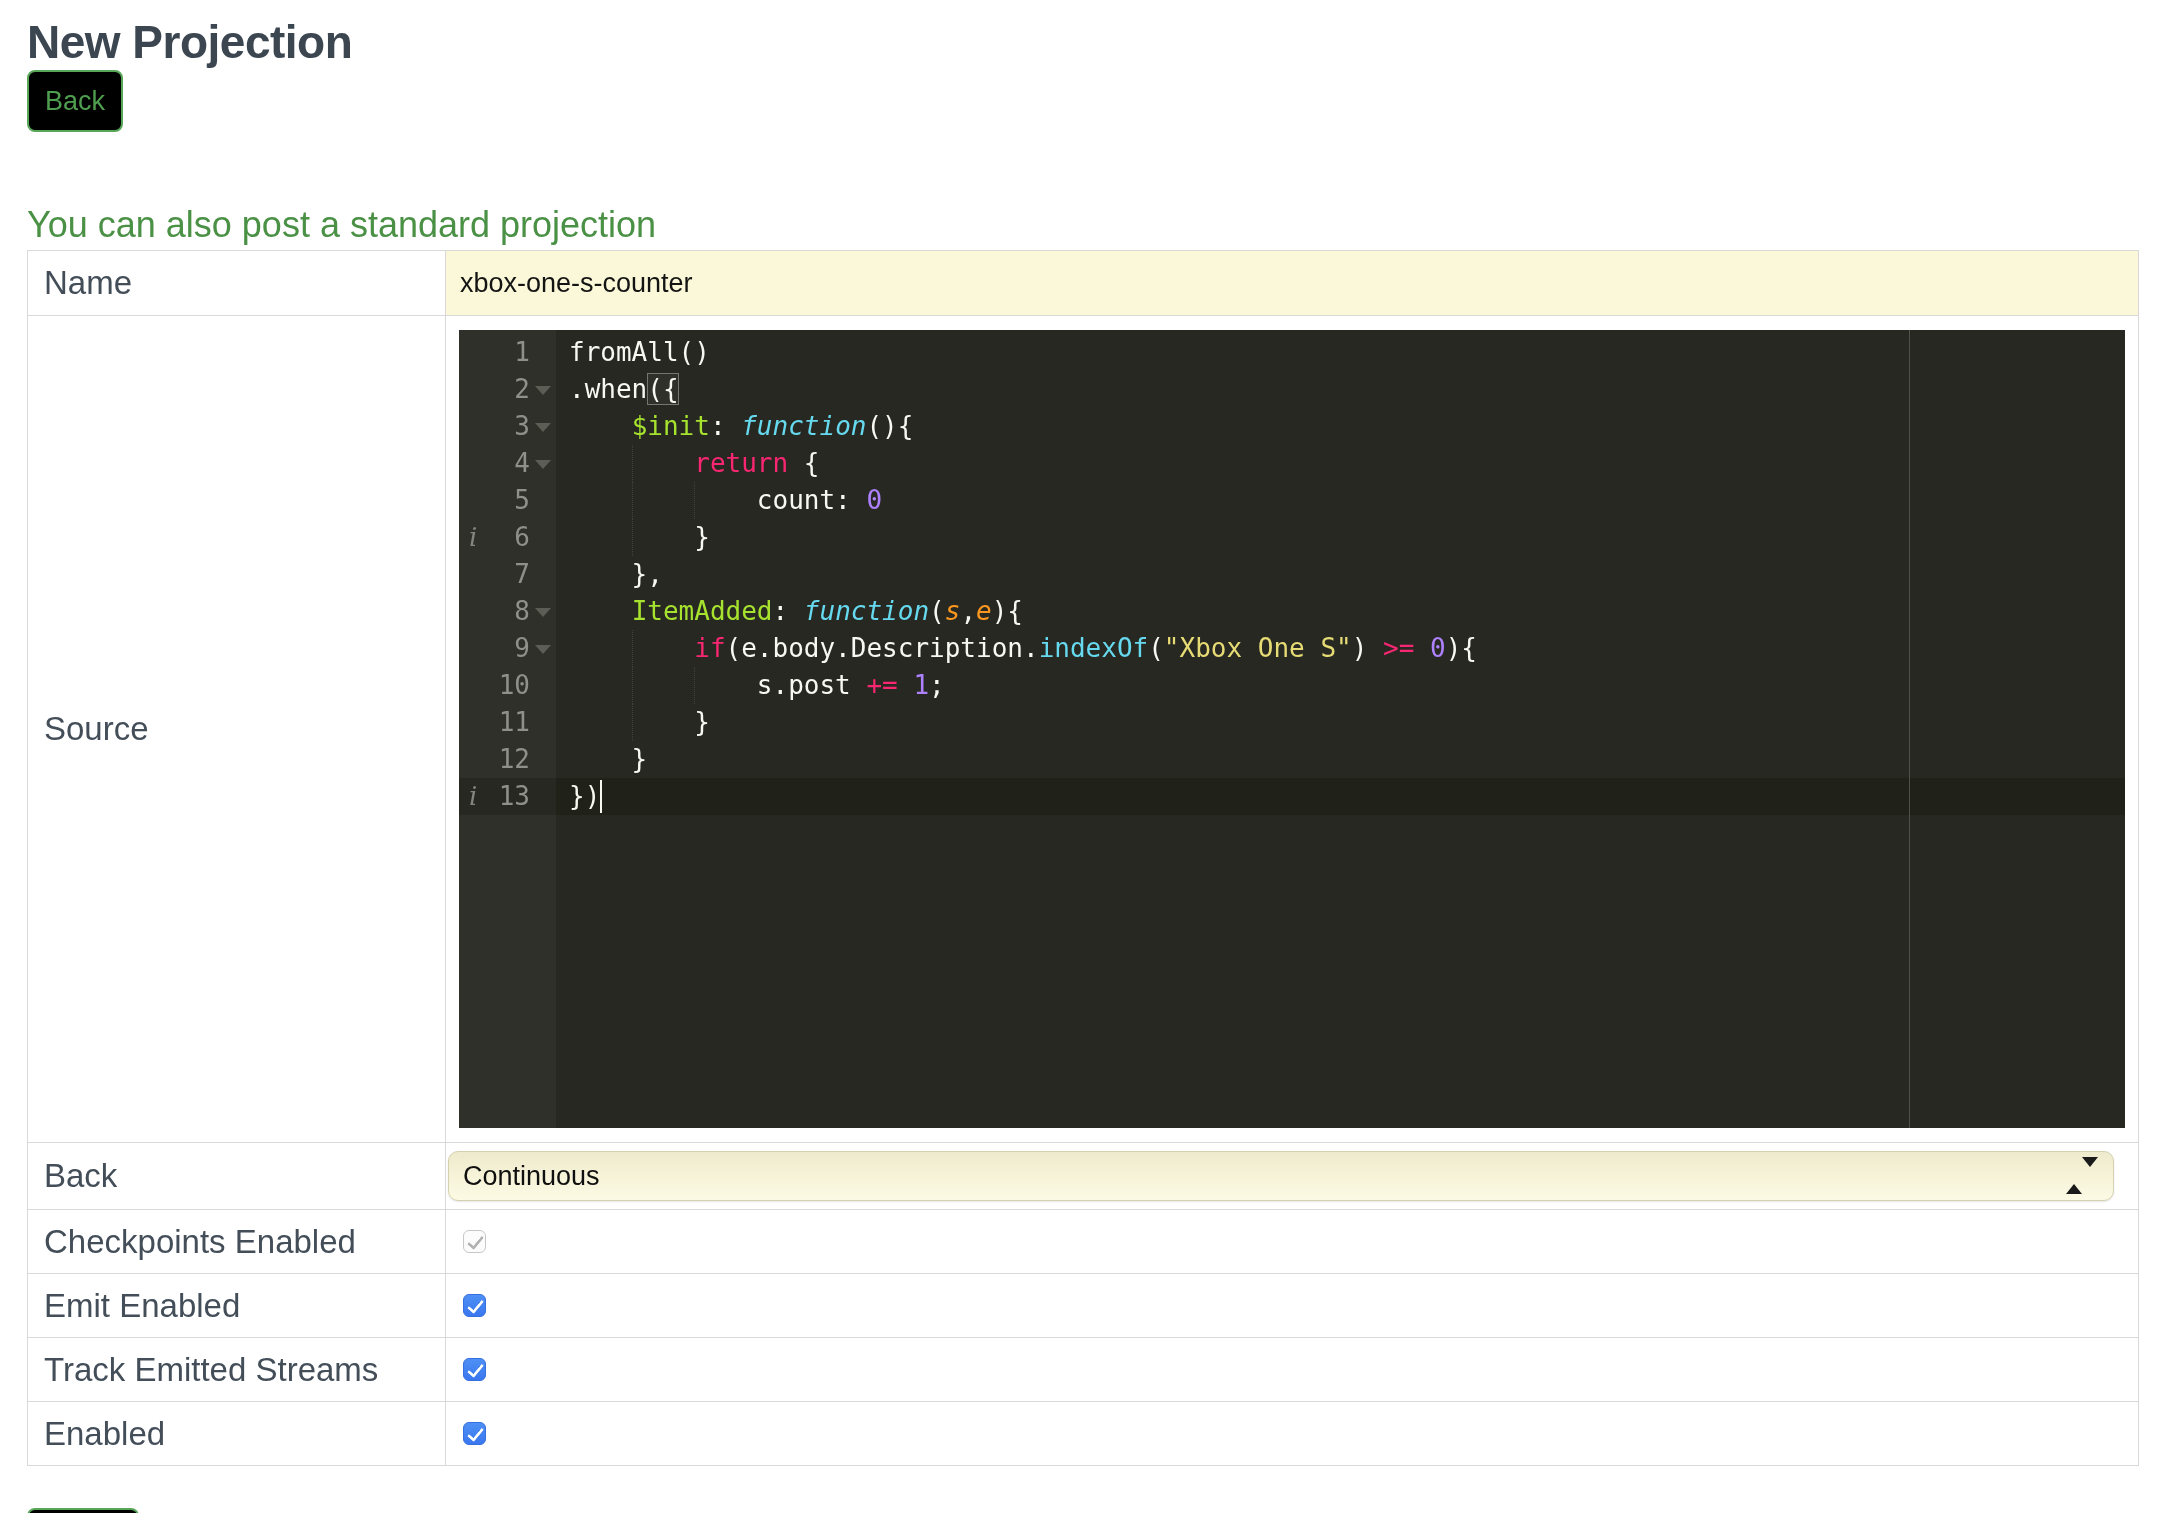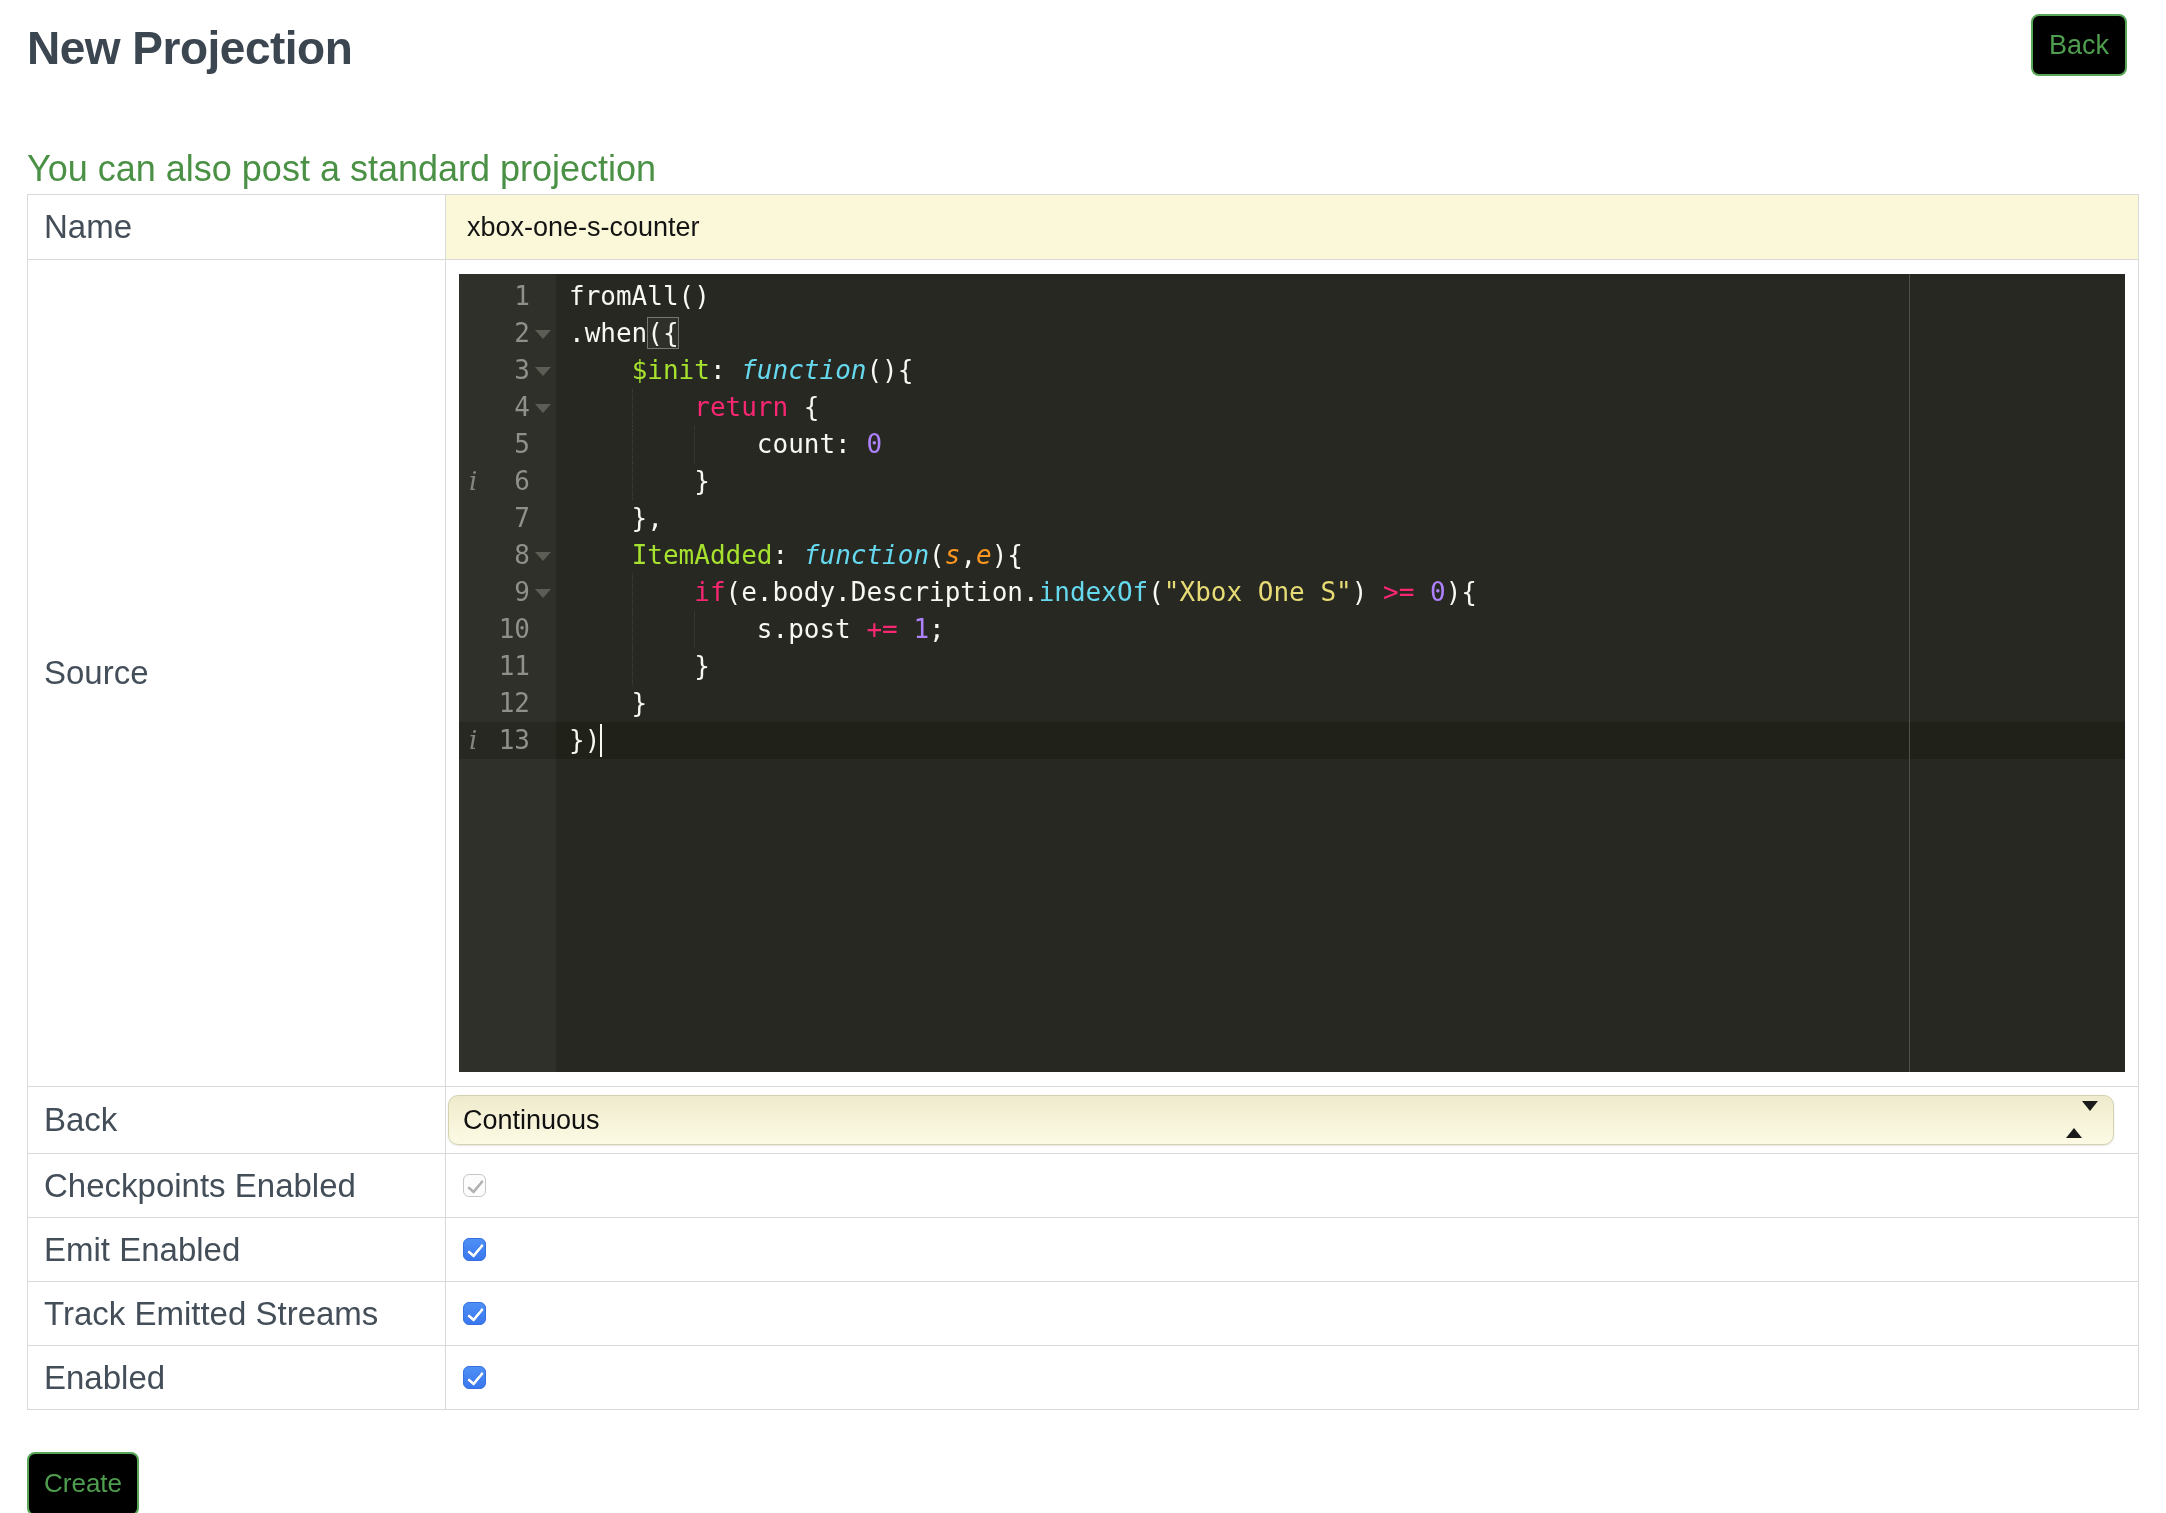--- a/index.html
+++ b/index.html
@@ -6,21 +6,21 @@
   html,body { margin:0; padding:0; background:#ffffff; }
   body {
     width:2166px; height:1513px;
     font-family:"Liberation Sans", sans-serif;
     color:#3f4a55;
     overflow:hidden;
   }
   .page { padding:0 27px; }
 
   
-  .header { display:flex; justify-content:space-between; align-items:flex-end; margin-top:14px; }
+  .header { display:flex; justify-content:space-between; align-items:flex-start; margin-top:14px;flex-direction:column; }
   h1.page-title {
     margin:0; font-size:46px; line-height:56px; font-weight:700;
     color:#3b4651; letter-spacing:-0.5px;
   }
   .btn {
     background:#000000; border:2px solid #58a758; color:#4f9e4f;
     border-radius:8px; font-family:"Liberation Sans",sans-serif;
     font-size:27px; padding:13px 16px; cursor:pointer; line-height:1.2;
   }
   .back-btn { margin-right:12px; margin-top:0; }
@@ -30,21 +30,21 @@
     display:inline-block; margin-top:72px; font-size:36px;
     color:#4a9145; text-decoration:none; cursor:pointer;
   }
 
   
   table.form { border-collapse:collapse; width:2112px; margin-top:4px; table-layout:fixed; }
   table.form td { border:1px solid #d9d9d9; vertical-align:middle; }
   td.lbl { width:418px; padding:0 0 0 16px; font-size:33px; color:#434e59; background:#fff; height:64px; }
   td.val { padding:0; }
 
-  td.val-name { background:#faf8d8;padding-left:7px; }
+  td.val-name { background:#faf8d8; }
   input.name-input {
     display:block; width:100%; height:64px; border:none; outline:none;
     background:#faf8d8; font-family:"Liberation Sans",sans-serif;
     font-size:27px; color:#141414; padding:0 14px;
   }
 
   td.val-source { padding:14px 13px; }
 
   
   .editor {

